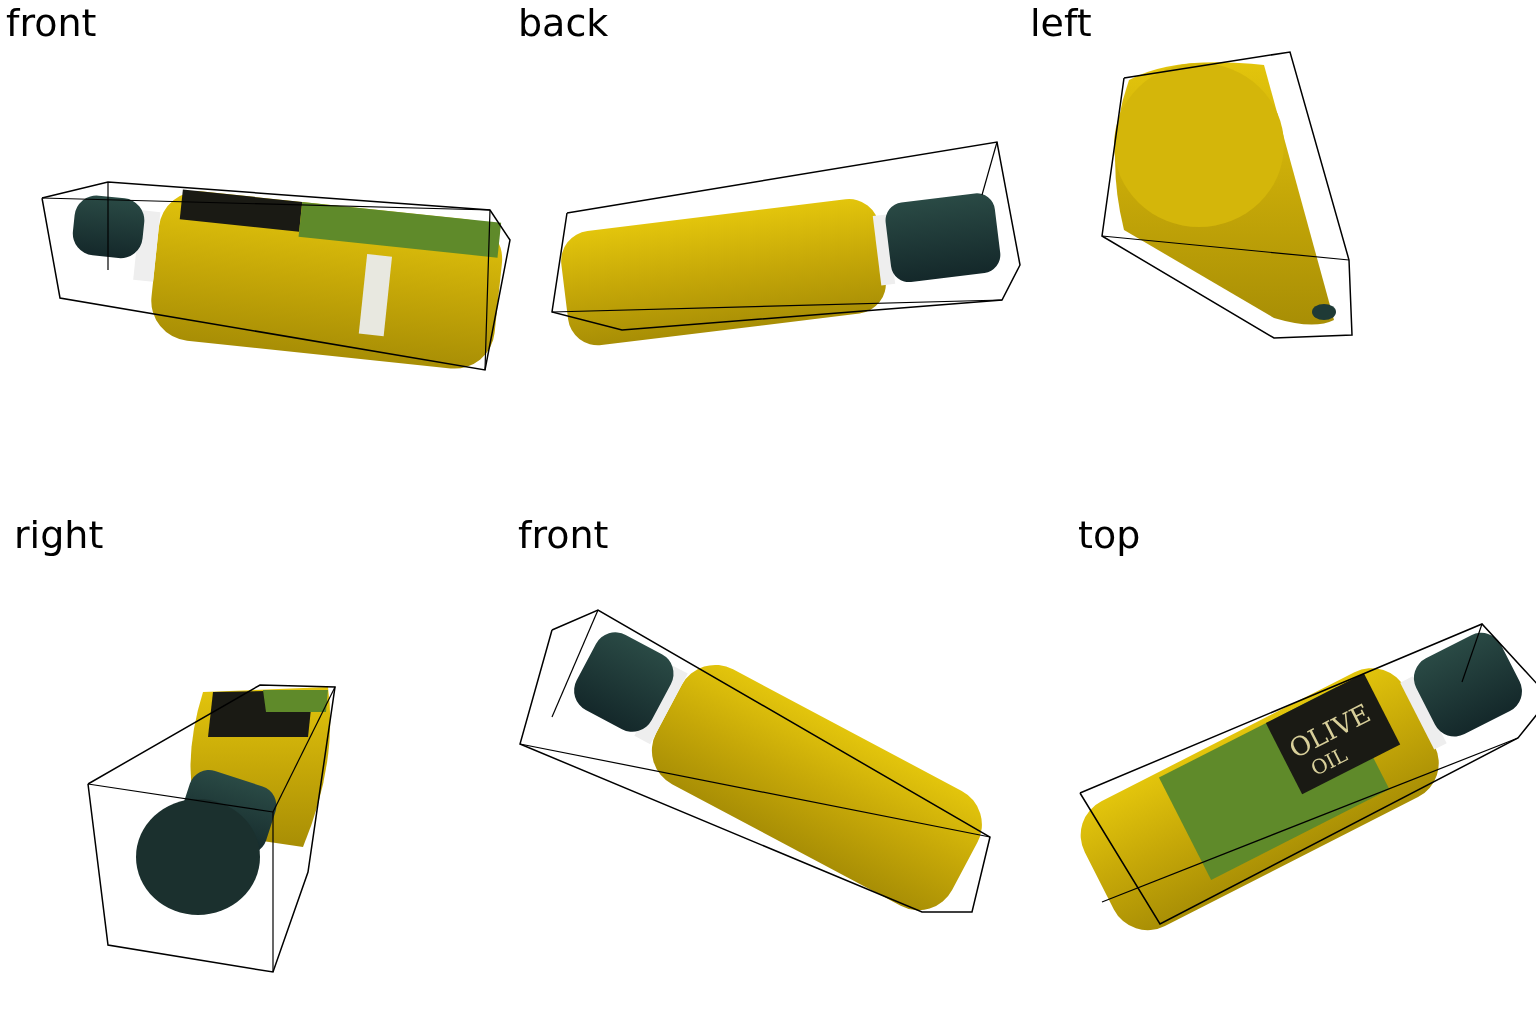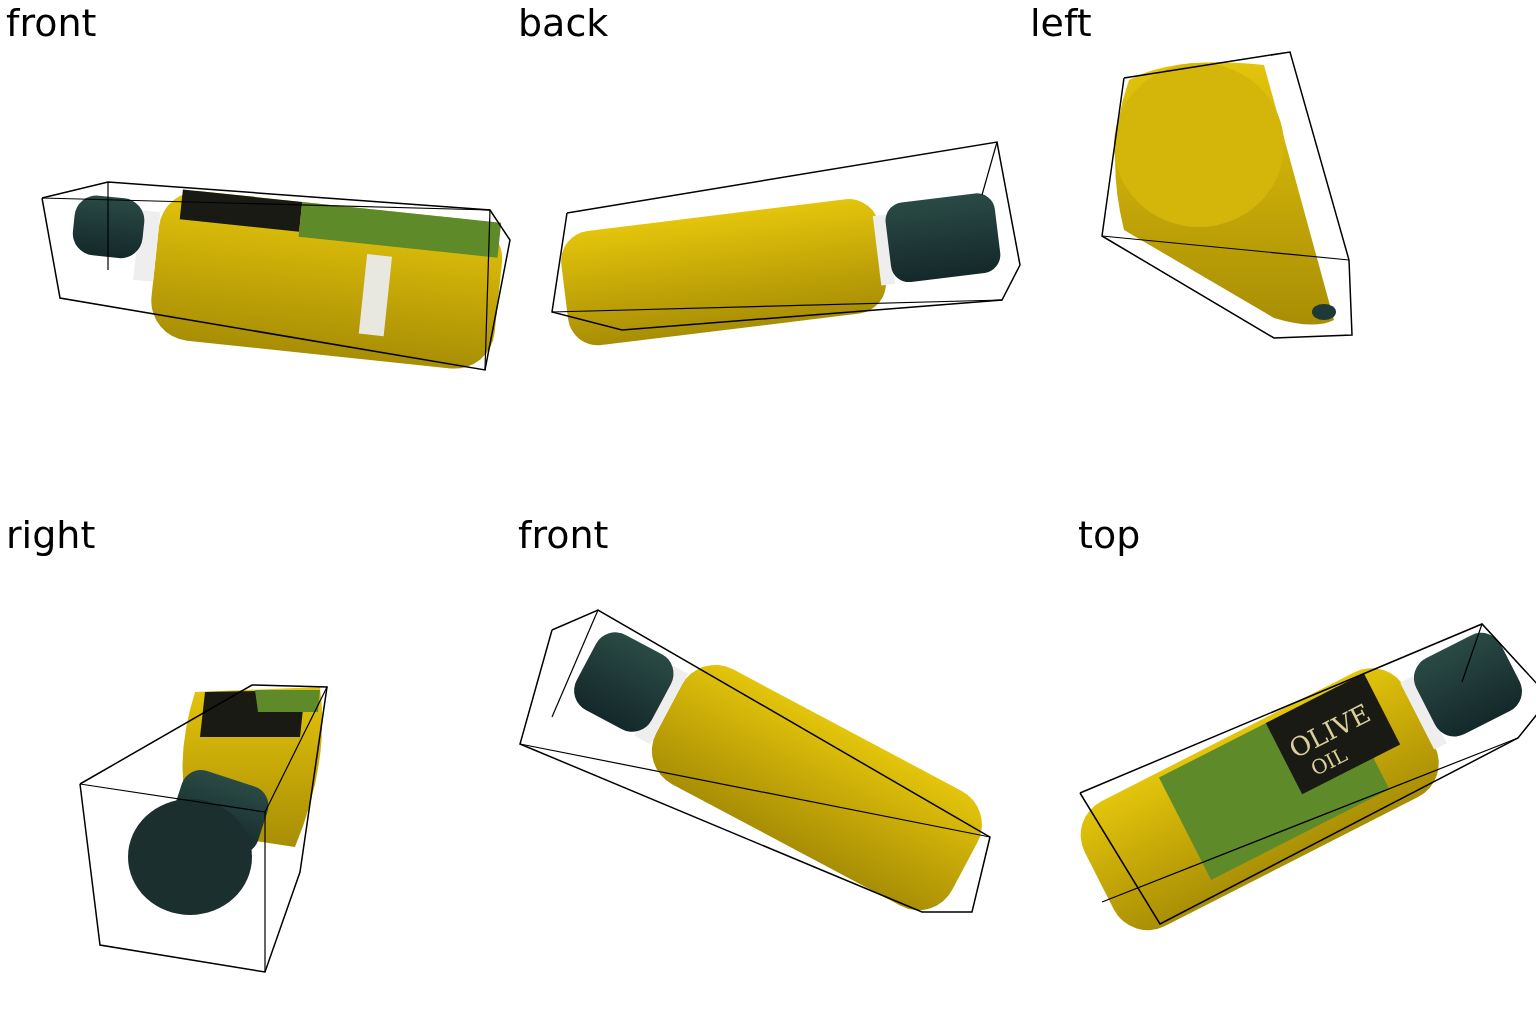--- a/index.html
+++ b/index.html
@@ -64,21 +64,21 @@
   <svg width="512" height="512">
     <path d="M105,80 Q150,55 240,65 L310,320 Q290,330 250,318 L100,230 Q80,150 105,80 Z" fill="url(#oilGrad)"></path>
     <ellipse cx="175" cy="145" rx="85" ry="82" fill="#d4b60a"></ellipse>
     <ellipse cx="300" cy="312" rx="12" ry="8" fill="#1f3a36"></ellipse>
     <polyline points="100,78 266,52 325,260 328,335 250,338 78,236 100,78" fill="none" stroke="#000" stroke-width="1.5"></polyline>
     <line x1="78" y1="236" x2="266" y2="52" stroke="#000" stroke-width="0"></line>
     <line x1="78" y1="236" x2="325" y2="260" stroke="#000" stroke-width="1.2"></line>
   </svg>
 </div>
 
-<div class="panel" style="left:0;top:512px">
+<div class="panel" style="left:8px;top:512px">
   <div class="panel-label">right</div>
   <svg width="512" height="512">
     <path d="M195,180 L320,175 Q330,250 295,335 L195,320 Q170,260 195,180 Z" fill="url(#oilGrad)"></path>
     <path d="M205,180 L305,178 L300,225 L200,225 Z" fill="#1a1a14"></path>
     <path d="M255,178 L320,178 L318,200 L258,200 Z" fill="#5f8a2a"></path>
     <rect x="175" y="265" width="90" height="70" rx="20" fill="url(#capGrad)" transform="rotate(18 220 300)"></rect>
     <ellipse cx="190" cy="345" rx="62" ry="58" fill="#1b302e"></ellipse>
     <polyline points="80,272 252,173 327,175 300,360 265,460 100,433 80,272" fill="none" stroke="#000" stroke-width="1.5"></polyline>
     <line x1="80" y1="272" x2="265" y2="300" stroke="#000" stroke-width="1.2"></line>
     <line x1="265" y1="300" x2="265" y2="460" stroke="#000" stroke-width="1.2"></line>

